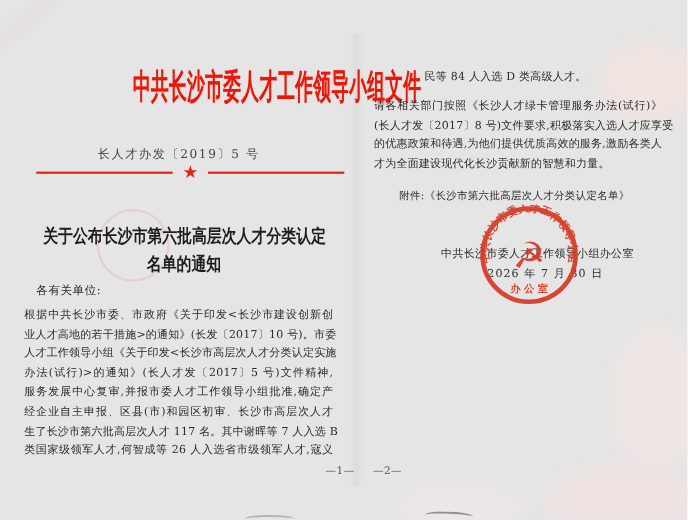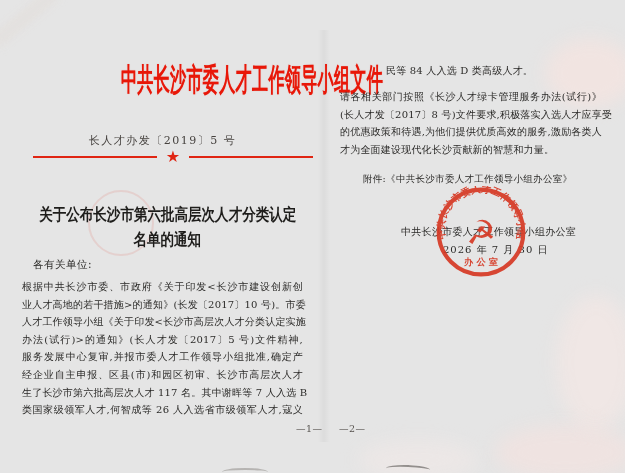--- a/index.html
+++ b/index.html
@@ -123,21 +123,21 @@
       <div class="line end">民等 84 人入选 D 类高级人才。</div>
     </div>
 
     <div class="bodyblock body-2">
       <div class="line">请各相关部门按照《长沙人才绿卡管理服务办法(试行)》</div>
       <div class="line">(长人才发〔2017〕8 号)文件要求,积极落实入选人才应享受</div>
       <div class="line">的优惠政策和待遇,为他们提供优质高效的服务,激励各类人</div>
       <div class="line end">才为全面建设现代化长沙贡献新的智慧和力量。</div>
     </div>
 
-    <div class="attachment">附件:《中共长沙市委人才工作领导小组办公室》</div>
+    <div class="attachment">附件:《长沙市第六批高层次人才分类认定名单》</div>
 
     <div class="signer">中共长沙市委人才工作领导小组办公室</div>
     <div class="sign-date">2026 年 7 月 30 日</div>
 
     <svg class="seal" viewBox="0 0 100 100" xmlns="http://www.w3.org/2000/svg">
       <circle cx="50" cy="50" r="46" fill="none" stroke="#d63a26" stroke-width="4.5"></circle>
       <path id="sealArc" d="M 13 62 A 40 40 0 1 1 87 62" fill="none"></path>
       <text font-size="10.5" fill="#d63a26" font-weight="bold" font-family="DejaVu Sans, Liberation Sans, sans-serif">
         <textPath href="#sealArc" startOffset="50%" text-anchor="middle">中共长沙市委人才工作领导小组</textPath>
       </text>

